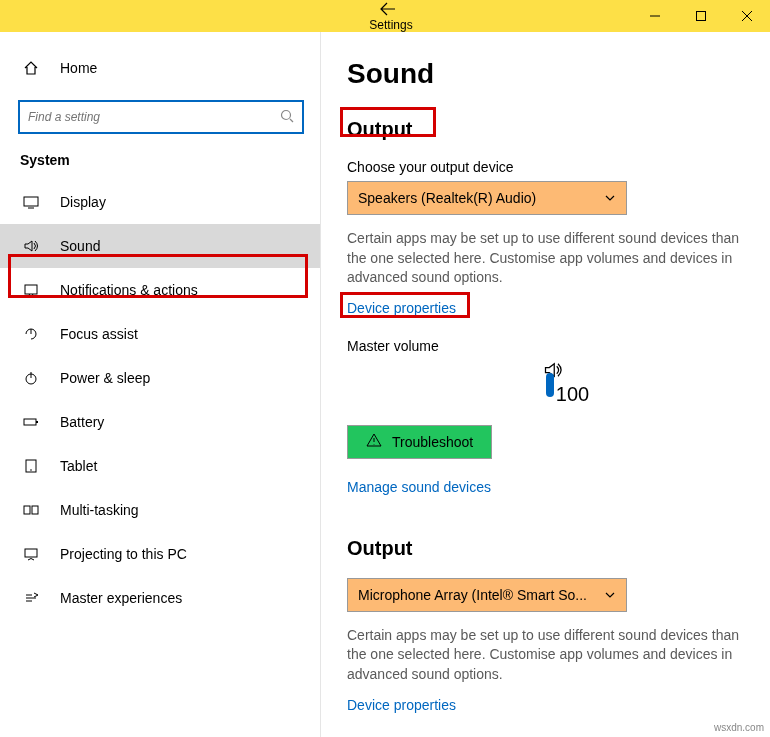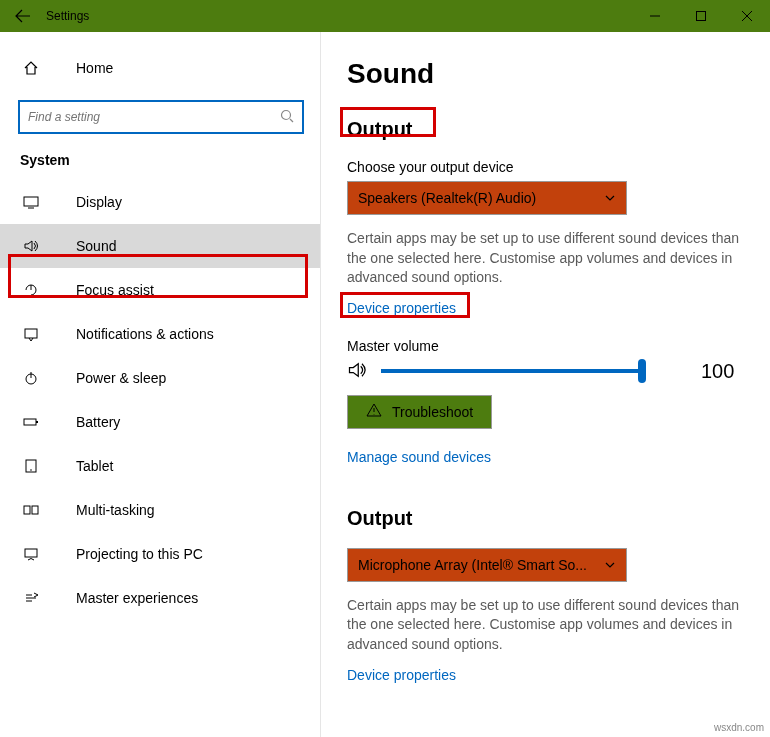--- a/index.html
+++ b/index.html
@@ -11,21 +11,22 @@
     width: 770px;
     height: 737px;
     overflow: hidden;
     position: relative;
   }
   .titlebar {
     height: 32px;
     display: flex;
     align-items: center;
     padding-left: 6px;
-    background: #4d7c0f;
+    background: #fde047;
+    flex-direction: column;
   }
   .titlebar .back {
     width: 34px;
     height: 32px;
     display: flex;
     align-items: center;
     justify-content: center;
     cursor: pointer;
   }
   .titlebar .title {
@@ -53,21 +54,20 @@
   .sidebar {
     width: 320px;
     padding: 14px 0 0 0;
   }
   .home-row, .nav-item {
     display: flex;
     align-items: center;
     height: 44px;
     padding-left: 20px;
     cursor: pointer;
-    gap: 16px;
   }
   .home-row .icon, .nav-item .icon {
     width: 22px;
     display: flex;
     align-items: center;
     justify-content: center;
   }
   .home-row span, .nav-item span {
     padding-left: 18px;
     font-size: 14px;
@@ -117,21 +117,21 @@
     margin-bottom: 18px;
   }
   .label {
     font-size: 14px;
     margin-bottom: 6px;
   }
   .select {
     width: 280px;
     height: 34px;
     border: 1px solid #999;
-    background: #c2410c;
+    background: #fdba74;
     display: flex;
     align-items: center;
     padding: 0 10px;
     justify-content: space-between;
     margin-bottom: 14px;
     cursor: pointer;
   }
   .desc {
     font-size: 14px;
     color: #5a5a5a;
@@ -142,21 +142,22 @@
   .link {
     color: #0067c0;
     font-size: 14px;
     cursor: pointer;
     display: inline-block;
     margin-bottom: 22px;
   }
   .slider-row {
     display: flex;
     align-items: center;
-    margin-bottom: 12px;
+    margin-bottom: 19px;
+    flex-direction: column;
   }
   .slider-track {
     position: relative;
     flex: 1;
     height: 4px;
     background: #0067c0;
     margin: 0 18px 0 14px;
     max-width: 262px;
   }
   .slider-thumb {
@@ -167,21 +168,21 @@
     height: 24px;
     background: #0067c0;
     border-radius: 4px;
   }
   .slider-value {
     font-size: 20px;
     margin-left: 40px;
   }
   .button {
     border: 1px solid #999;
-    background: #4d7c0f;
+    background: #22c55e;
     height: 34px;
     padding: 0 18px;
     display: inline-flex;
     align-items: center;
     cursor: pointer;
     margin-bottom: 20px;
     font-size: 14px;
   }
   .button .icon { margin-right: 10px; }
   .input-section { margin-top: 20px; }
@@ -261,33 +262,33 @@
       <div class="icon">
           <svg width="16" height="16" viewBox="0 0 16 16">
             <path d="M2 6 H5 L9 3 V13 L5 10 H2 Z M11 5 Q14 8 11 11 M12 3 Q17 8 12 13" stroke="#000" fill="none" stroke-width="1"></path>
           </svg>
         </div>
       <span>Sound</span>
     </div>
     <div class="nav-item">
       <div class="icon">
           <svg width="16" height="16" viewBox="0 0 16 16">
-            <path d="M3 8 A5 5 0 1 1 8 13 M8 8 L8 3" stroke="#000" fill="none"></path>
-          </svg>
-        </div>
-      <span>Focus assist</span>
-    </div>
-    <div class="nav-item">
-      <div class="icon">
-          <svg width="16" height="16" viewBox="0 0 16 16">
             <rect x="2" y="3" width="12" height="9" stroke="#000" fill="none"></rect>
             <path d="M6 12 L8 15 L10 12" stroke="#000" fill="none"></path>
           </svg>
         </div>
       <span>Notifications &amp; actions</span>
+    </div>
+    <div class="nav-item">
+      <div class="icon">
+          <svg width="16" height="16" viewBox="0 0 16 16">
+            <path d="M3 8 A5 5 0 1 1 8 13 M8 8 L8 3" stroke="#000" fill="none"></path>
+          </svg>
+        </div>
+      <span>Focus assist</span>
     </div>
     <div class="nav-item">
       <div class="icon">
           <svg width="16" height="16" viewBox="0 0 16 16">
             <circle cx="8" cy="9" r="5" stroke="#000" fill="none"></circle>
             <path d="M8 2 V8" stroke="#000"></path>
           </svg>
         </div>
       <span>Power &amp; sleep</span>
     </div>

